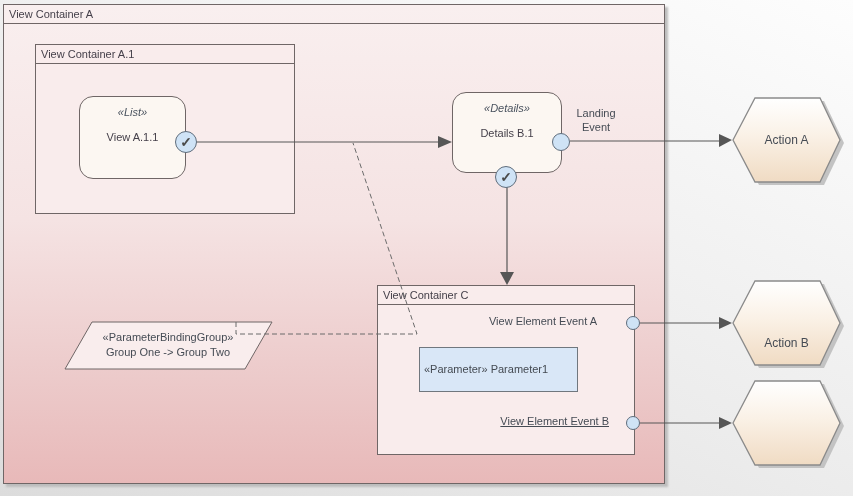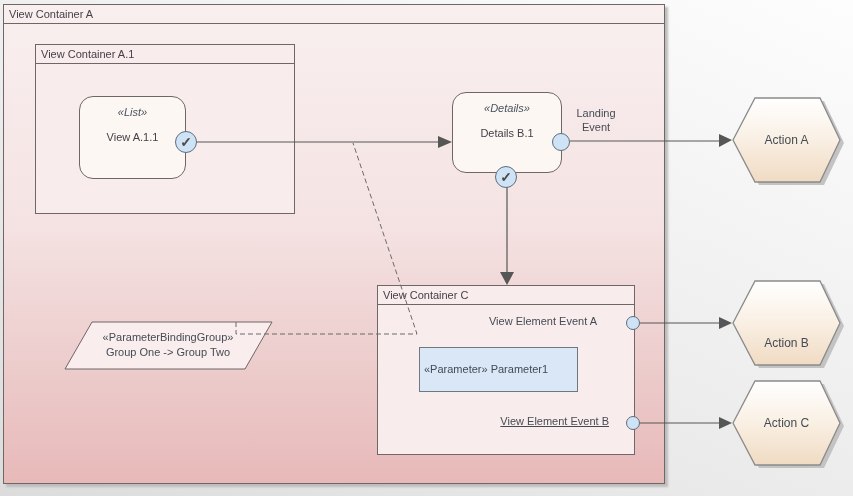--- a/index.html
+++ b/index.html
@@ -120,21 +120,20 @@
     <div>«ParameterBindingGroup»</div>
     <div>Group One -&gt; Group Two</div>
   </div>
 
   <div class="abs lbl" style="left:568px; top:106px; width:56px; text-align:center; line-height:14px;">Landing Event</div>
   <div class="abs lbl evt-label" style="left:460px; top:315px;">View Element Event A</div>
   <div class="abs lbl evt-label" style="left:472px; top:415px;text-decoration:underline;">View Element Event B</div>
 
   <div class="abs action-label" style="left:733px; top:98px;">Action A</div>
   <div class="abs action-label" style="left:733px; top:281px;margin-top:20px;">Action B</div>
-  <div class="abs action-label" style="left:733px; top:381px;">Action C</div>
 
   <div class="abs pin check" style="left:175px; top:131px;">✓</div>
   <div class="abs pin check" style="left:495px; top:166px;">✓</div>
 
   <div class="abs pin port-lg" style="left:552px; top:133px;"></div>
   <div class="abs pin port-sm" style="left:626px; top:316px;"></div>
   <div class="abs pin port-sm" style="left:626px; top:416px;"></div>
 
 </div>
 

